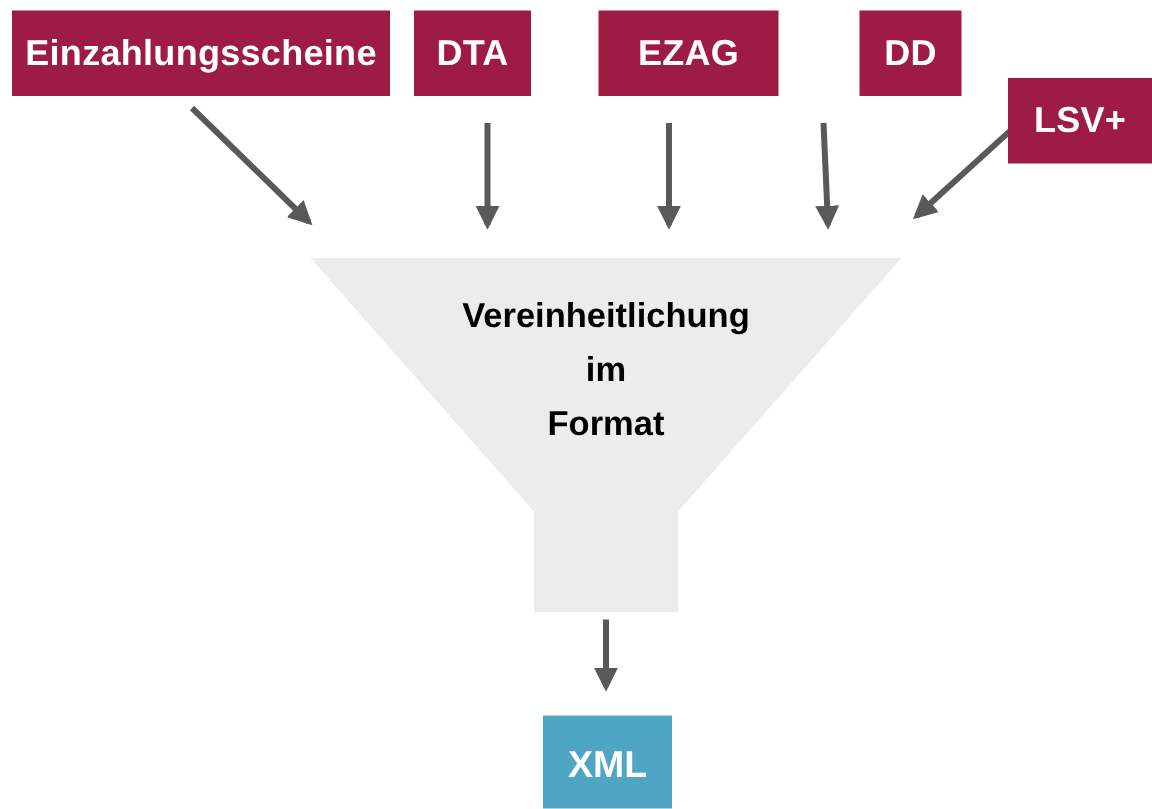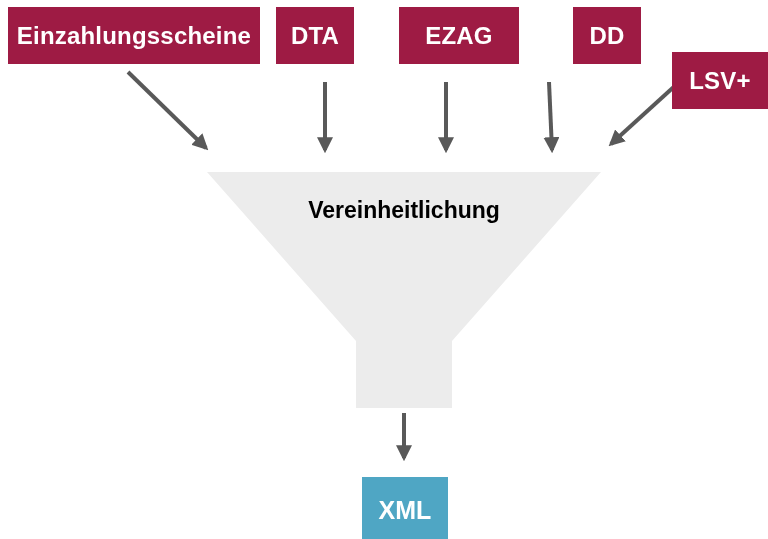--- a/index.html
+++ b/index.html
@@ -110,19 +110,21 @@
   </div>
   <div class="src-box box-4">
     <span>DD</span>
   </div>
   <div class="src-box box-5">
     <span>LSV+</span>
   </div>
 
   <div class="funnel-caption">
     <span>Vereinheitlichung</span>
+    <span>im</span>
+    <span>Format</span>
   </div>
 
   <div class="out-box">
     <span>XML</span>
   </div>
 
 </div>
 
 </body></html>

